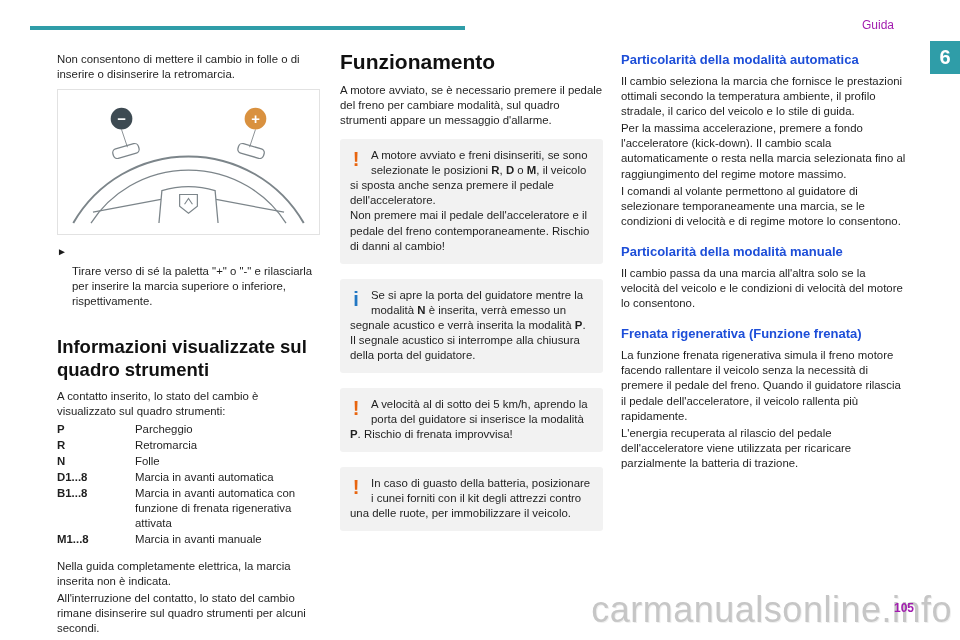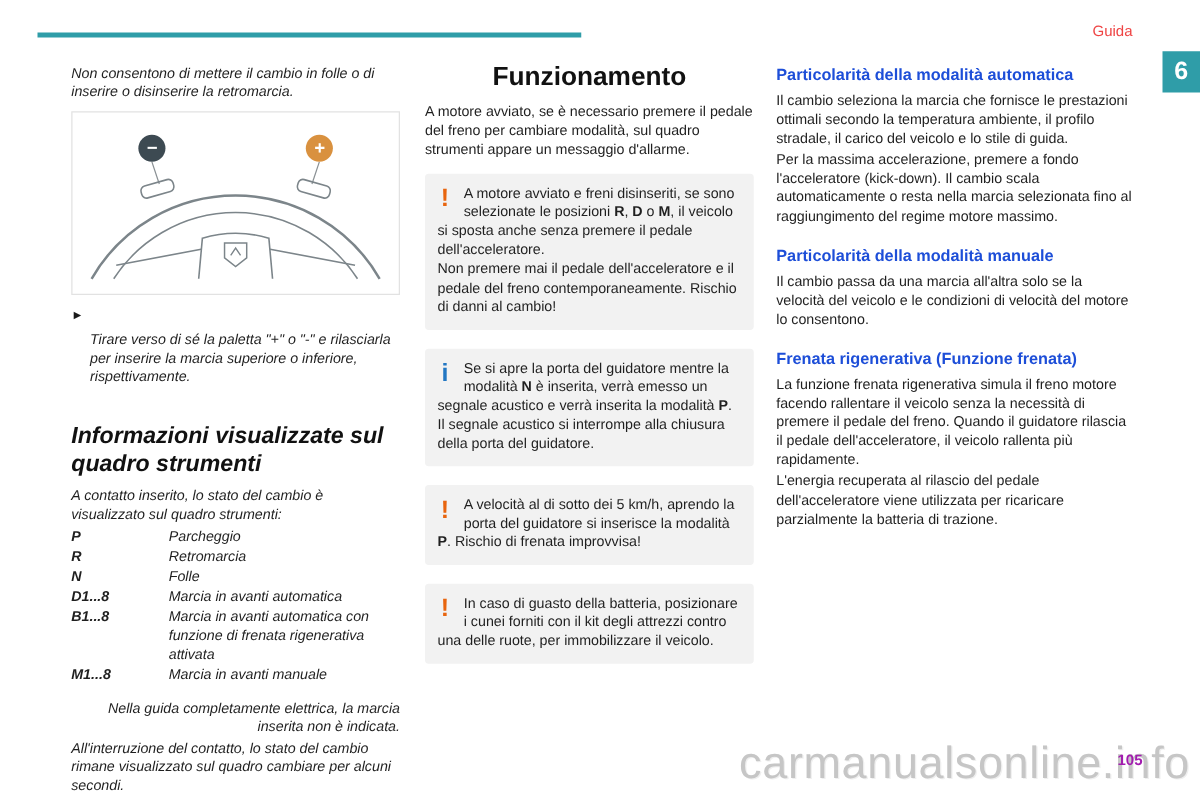--- a/index.html
+++ b/index.html
@@ -3,32 +3,32 @@
 <meta charset="utf-8">
 <style>
   html,body{margin:0;padding:0;}
   body{
     width:960px;height:640px;position:relative;overflow:hidden;
     background:#ffffff;color:#1f1f1f;
     font-family:"Liberation Sans", sans-serif;
     font-size:11.4px;line-height:1.32;
   }
   .top-rule{position:absolute;left:30px;top:26px;width:435px;height:4px;background:#2f9da8;}
-  .header-label{position:absolute;top:18px;right:54px;font-size:12px;color:#ef4444;}
+  .header-label{position:absolute;top:18px;right:66px;font-size:12px;color:#a21caf;}
   .chapter-tab{
     position:absolute;top:41px;right:0;width:30px;height:33px;background:#2f9da8;
     color:#fff;font-size:20px;font-weight:bold;text-align:center;line-height:33px;
   }
   .col{position:absolute;top:50px;}
-  #col1{left:57px;width:263px;top:52px;font-style:italic;}
+  #col1{left:57px;width:263px;top:52px;}
   #col2{left:340px;width:263px;}
   #col3{left:621px;width:285px;}
   p{margin:0 0 2px;}
-  p.mt{margin-top:12px;text-align:right;}
-  h1{font-size:21px;font-weight:bold;color:#111;margin:0 0 9px;line-height:1.15;text-align:center;}
+  p.mt{margin-top:12px;}
+  h1{font-size:21px;font-weight:bold;color:#111;margin:0 0 9px;line-height:1.15;}
   h2{font-size:18.5px;font-weight:bold;color:#111;margin:27px 0 8px;line-height:1.22;}
   h3{font-size:13px;font-weight:bold;color:#1d4ed8;margin:15px 0 6px;line-height:1.25;}
   .col h3:first-child{margin-top:2px;}
   figure{margin:7px 0 8px;padding:5px;border:1px solid #e2e2e2;background:#fff;}
   .bullet{display:flex;margin:9px 0 4px;}
   .bullet .arrow{flex:none;width:15px;font-size:10px;padding-top:1px;color:#1a1a1a;}
   .bullet .bullet-text{flex:1;margin-top:20px;}
   .gear-list{margin:2px 0 0;}
   .gear-row{display:flex;margin-bottom:1px;}
   .gear-code{flex:none;width:46px;font-weight:bold;}
@@ -122,21 +122,21 @@
         <span class="gear-code">B1...8</span>
         <span class="gear-desc">Marcia in avanti automatica con funzione di frenata rigenerativa attivata</span>
       </div>
       <div class="gear-row">
         <span class="gear-code">M1...8</span>
         <span class="gear-desc">Marcia in avanti manuale</span>
       </div>
     </div>
 
     <p class="mt">Nella guida completamente elettrica, la marcia inserita non è indicata.</p>
-    <p>All'interruzione del contatto, lo stato del cambio rimane visualizzato sul quadro cambiare per alcuni secondi.</p>
+    <p>All'interruzione del contatto, lo stato del cambio rimane disinserire sul quadro strumenti per alcuni secondi.</p>
   </div>
 
   <div class="col" id="col2">
     <h1>Funzionamento</h1>
     <p>A motore avviato, se è necessario premere il pedale del freno per cambiare modalità, sul quadro strumenti appare un messaggio d'allarme.</p>
 
     <div class="note-box warning">
       <span class="box-icon">!</span>
       <div class="box-text">A motore avviato e freni disinseriti, se sono selezionate le posizioni <b>R</b>, <b>D</b> o <b>M</b>, il veicolo si sposta anche senza premere il pedale dell'acceleratore.<br>Non premere mai il pedale dell'acceleratore e il pedale del freno contemporaneamente. Rischio di danni al cambio!</div>
     </div>
@@ -154,20 +154,21 @@
     <div class="note-box warning">
       <span class="box-icon">!</span>
       <div class="box-text">In caso di guasto della batteria, posizionare i cunei forniti con il kit degli attrezzi contro una delle ruote, per immobilizzare il veicolo.</div>
     </div>
   </div>
 
   <div class="col" id="col3">
     <h3>Particolarità della modalità automatica</h3>
     <p>Il cambio seleziona la marcia che fornisce le prestazioni ottimali secondo la temperatura ambiente, il profilo stradale, il carico del veicolo e lo stile di guida.</p>
     <p>Per la massima accelerazione, premere a fondo l'acceleratore (kick-down). Il cambio scala automaticamente o resta nella marcia selezionata fino al raggiungimento del regime motore massimo.</p>
+    <p>I comandi al volante permettono al guidatore di selezionare temporaneamente una marcia, se le condizioni di velocità e di regime motore lo consentono.</p>
 
     <h3>Particolarità della modalità manuale</h3>
     <p>Il cambio passa da una marcia all'altra solo se la velocità del veicolo e le condizioni di velocità del motore lo consentono.</p>
 
     <h3>Frenata rigenerativa (Funzione frenata)</h3>
     <p>La funzione frenata rigenerativa simula il freno motore facendo rallentare il veicolo senza la necessità di premere il pedale del freno. Quando il guidatore rilascia il pedale dell'acceleratore, il veicolo rallenta più rapidamente.</p>
     <p>L'energia recuperata al rilascio del pedale dell'acceleratore viene utilizzata per ricaricare parzialmente la batteria di trazione.</p>
   </div>
 
   <div class="watermark">carmanualsonline.info</div>

